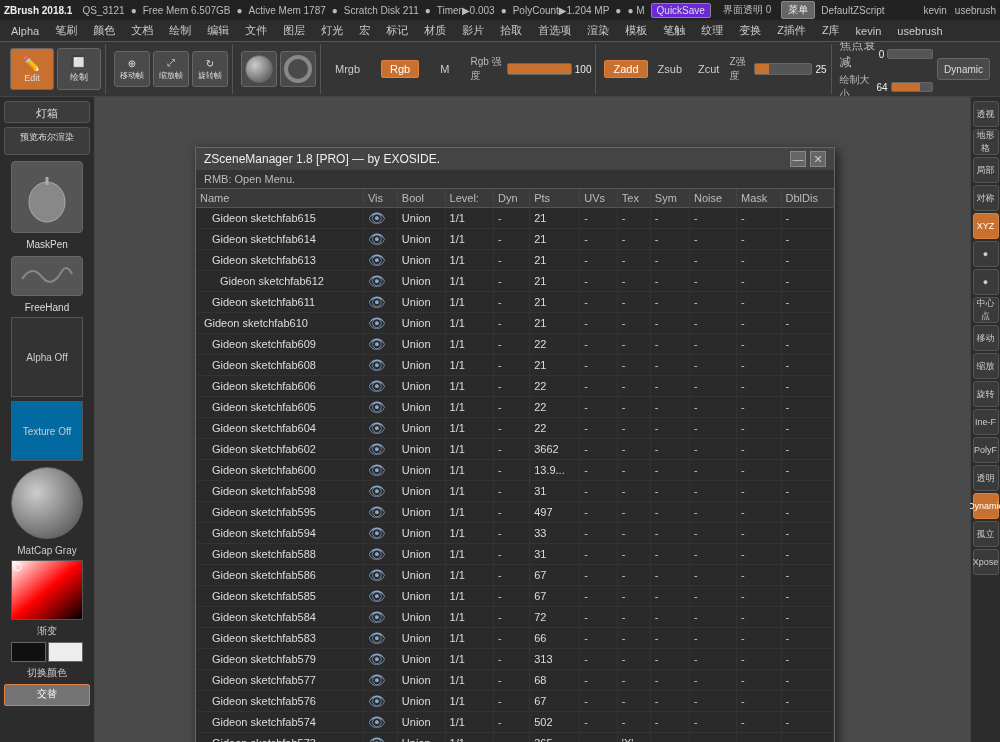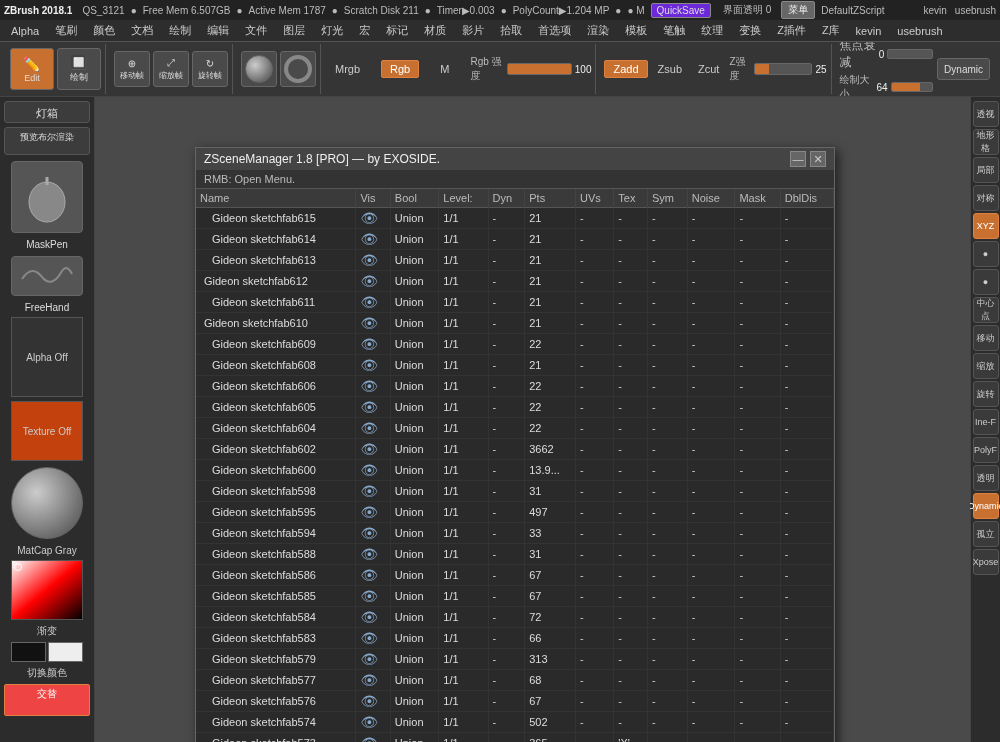--- a/index.html
+++ b/index.html
@@ -157,22 +157,22 @@
     }
     .left-panel .swatch {
       width: 35px;
       height: 20px;
       border: 1px solid #666;
     }
     .left-panel .swatch.black { background: #111; }
     .left-panel .swatch.white { background: #eee; }
     .left-panel .switch-btn {
       width: 86px;
-      height: 32px;
-      background: #ef4444;
+      height: 22px;
+      background: #737373;
       border: 1px solid #e08040;
       border-radius: 2px;
       text-align: center;
       line-height: 18px;
       cursor: pointer;
       font-size: 10px;
       color: #fff;
     }
 
     
@@ -544,21 +544,21 @@
 
   <div class="brush-preview" style="height:40px;width:72px;">
     <svg width="60" height="35" viewBox="0 0 60 35">
       <path d="M5,20 Q15,5 25,18 Q35,30 45,12 Q50,5 55,15" fill="none" stroke="#888" stroke-width="2"></path>
     </svg>
   </div>
   <div style="font-size:10px;color:#ddd;text-align:center;">FreeHand</div>
 
   <div class="alpha-label" style="height:80px;display:flex;align-items:center;justify-content:center;width:72px;background:#333;border:1px solid #555;">Alpha Off</div>
 
-  <div class="texture-label" style="height:60px;display:flex;align-items:center;justify-content:center;width:72px;background:#c2410c;border:1px solid #555;">Texture Off</div>
+  <div class="texture-label" style="height:60px;display:flex;align-items:center;justify-content:center;width:72px;background:#0369a1;border:1px solid #555;">Texture Off</div>
 
   <div class="matcap-preview"></div>
   <div style="font-size:10px;color:#ccc;text-align:center;">MatCap Gray</div>
 
   <div class="color-picker">
     <div class="indicator"></div>
   </div>
   <div style="font-size:10px;color:#ccc;">渐变</div>
 
   <div class="color-swatches">
@@ -662,21 +662,21 @@
               <td>-</td>
               <td style="color: rgb(221, 221, 221);">21</td>
               <td>-</td>
               <td>-</td>
               <td>-</td>
               <td>-</td>
               <td>-</td>
               <td>-</td>
             </tr>
             <tr>
-              <td class="name-cell" style="padding-left: 8px;">Gideon sketchfab612</td>
+              <td class="name-cell" style="padding-left: 24px;">Gideon sketchfab612</td>
               <td><span style="color:#88aacc;font-size:14px;">👁</span></td>
               <td style="color: rgb(221, 221, 221);">Union</td>
               <td style="color: rgb(221, 221, 221);">1/1</td>
               <td>-</td>
               <td style="color: rgb(221, 221, 221);">21</td>
               <td>-</td>
               <td>-</td>
               <td>-</td>
               <td>-</td>
               <td>-</td>

